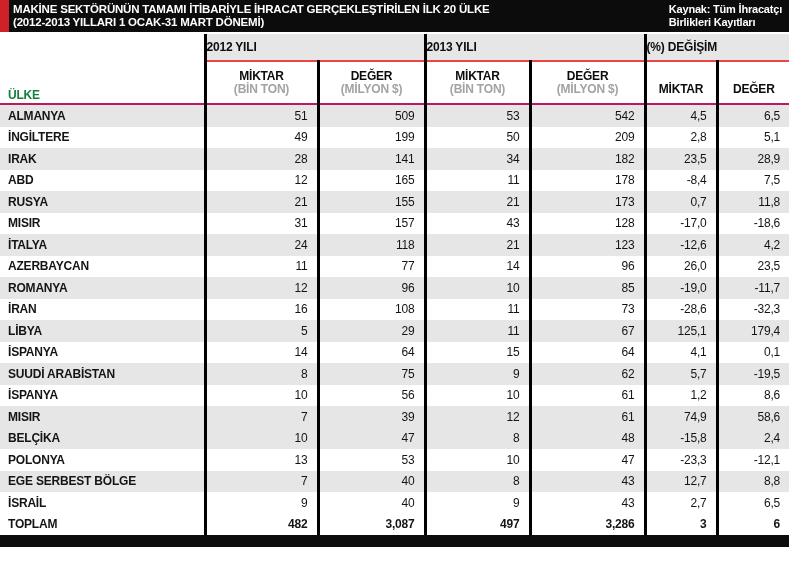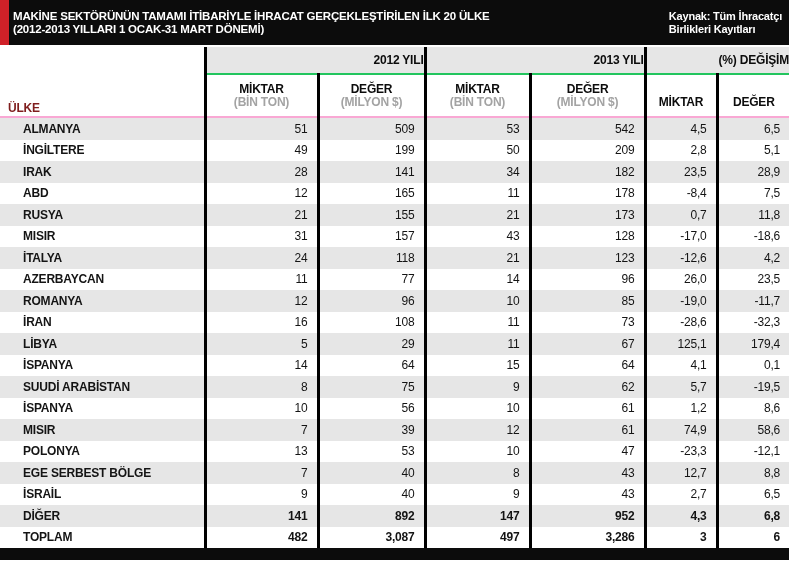--- a/index.html
+++ b/index.html
@@ -4,21 +4,21 @@
 <style>
   html,body{margin:0;padding:0;}
   body{
     width:789px;height:581px;background:#ffffff;
     font-family:"Liberation Sans", sans-serif;
     -webkit-font-smoothing:antialiased;
     overflow:hidden;
   }
   
   .titlebar{
-    position:relative;height:45px;background:#0c0c0c;
+    position:relative;height:32px;background:#0c0c0c;
     display:flex;align-items:center;justify-content:space-between;
   }
   .accent{
     position:absolute;left:0;top:0;bottom:0;width:9px;background:#d02128;
   }
   .title-block{
     margin-left:13px;color:#ffffff;font-weight:700;
     font-size:11.5px;line-height:13px;letter-spacing:-0.2px;
     white-space:nowrap;
   }
@@ -30,42 +30,42 @@
   
   table{
     width:789px;border-collapse:collapse;table-layout:fixed;
     margin-top:2px;
   }
   th,td{padding:0;font-size:12px;letter-spacing:-0.2px;}
   .b-left{border-left:3px solid #000;}
   
   .grp{
     height:26px;background:#e6e6e6;color:#0c0c0c;
-    font-weight:700;text-align:right;vertical-align:middle;
-    border-bottom:2px solid #22c55e;
+    font-weight:700;text-align:left;vertical-align:middle;
+    border-bottom:2px solid #ef4444;
   }
   .ulke-gap{background:#ffffff;border:none;}
   
-  .sub-row th{border-bottom:2px solid #f9a8d4;background:#ffffff;}
+  .sub-row th{border-bottom:2px solid #be185d;background:#ffffff;}
   .ulke-head{
     text-align:left;vertical-align:bottom;
-    padding-left:8px;padding-bottom:1px;font-weight:700;color:#7f1d1d;
+    padding-left:8px;padding-bottom:1px;font-weight:700;color:#15803d;
     height:34px;
   }
   .sub{
     height:34px;text-align:center;vertical-align:middle;
     font-weight:700;color:#0c0c0c;line-height:13px;
   }
   .sub .unit{color:#a3a3a3;font-size:12px;font-weight:700;}
   .sub.pct{vertical-align:bottom;padding-bottom:7px;}
   
   tbody td{height:21.5px;vertical-align:middle;color:#141414;}
   tbody tr.shade td{background:#e6e6e6;}
   tbody tr.plain td{background:#ffffff;}
-  td.c-country{text-align:left;padding-left:23px;font-weight:700;}
+  td.c-country{text-align:left;padding-left:8px;font-weight:700;}
   td.c-num{text-align:right;padding-right:9px;font-weight:400;}
   tbody tr.bold td{font-weight:700;}
   
   .bottombar{height:12px;background:#0c0c0c;}
 </style>
 </head>
 <body>
 
 <div class="titlebar">
   <div class="accent"></div>
@@ -251,20 +251,29 @@
   </tr>
       <tr class="shade">
     <td class="c-country">MISIR</td>
     <td class="c-num b-left">7</td>
     <td class="c-num b-left">39</td>
     <td class="c-num b-left">12</td>
     <td class="c-num b-left">61</td>
     <td class="c-num b-left">74,9</td>
     <td class="c-num b-left">58,6</td>
   </tr>
+      <tr class="shade">
+    <td class="c-country">BELÇİKA</td>
+    <td class="c-num b-left">10</td>
+    <td class="c-num b-left">47</td>
+    <td class="c-num b-left">8</td>
+    <td class="c-num b-left">48</td>
+    <td class="c-num b-left">-15,8</td>
+    <td class="c-num b-left">2,4</td>
+  </tr>
       <tr class="plain">
     <td class="c-country">POLONYA</td>
     <td class="c-num b-left">13</td>
     <td class="c-num b-left">53</td>
     <td class="c-num b-left">10</td>
     <td class="c-num b-left">47</td>
     <td class="c-num b-left">-23,3</td>
     <td class="c-num b-left">-12,1</td>
   </tr>
       <tr class="shade">
@@ -277,29 +286,20 @@
     <td class="c-num b-left">8,8</td>
   </tr>
       <tr class="plain">
     <td class="c-country">İSRAİL</td>
     <td class="c-num b-left">9</td>
     <td class="c-num b-left">40</td>
     <td class="c-num b-left">9</td>
     <td class="c-num b-left">43</td>
     <td class="c-num b-left">2,7</td>
     <td class="c-num b-left">6,5</td>
-  </tr>
-      <tr class="shade bold">
-    <td class="c-country">DİĞER</td>
-    <td class="c-num b-left">141</td>
-    <td class="c-num b-left">892</td>
-    <td class="c-num b-left">147</td>
-    <td class="c-num b-left">952</td>
-    <td class="c-num b-left">4,3</td>
-    <td class="c-num b-left">6,8</td>
   </tr>
       <tr class="plain bold">
     <td class="c-country">TOPLAM</td>
     <td class="c-num b-left">482</td>
     <td class="c-num b-left">3,087</td>
     <td class="c-num b-left">497</td>
     <td class="c-num b-left">3,286</td>
     <td class="c-num b-left">3</td>
     <td class="c-num b-left">6</td>
   </tr>

